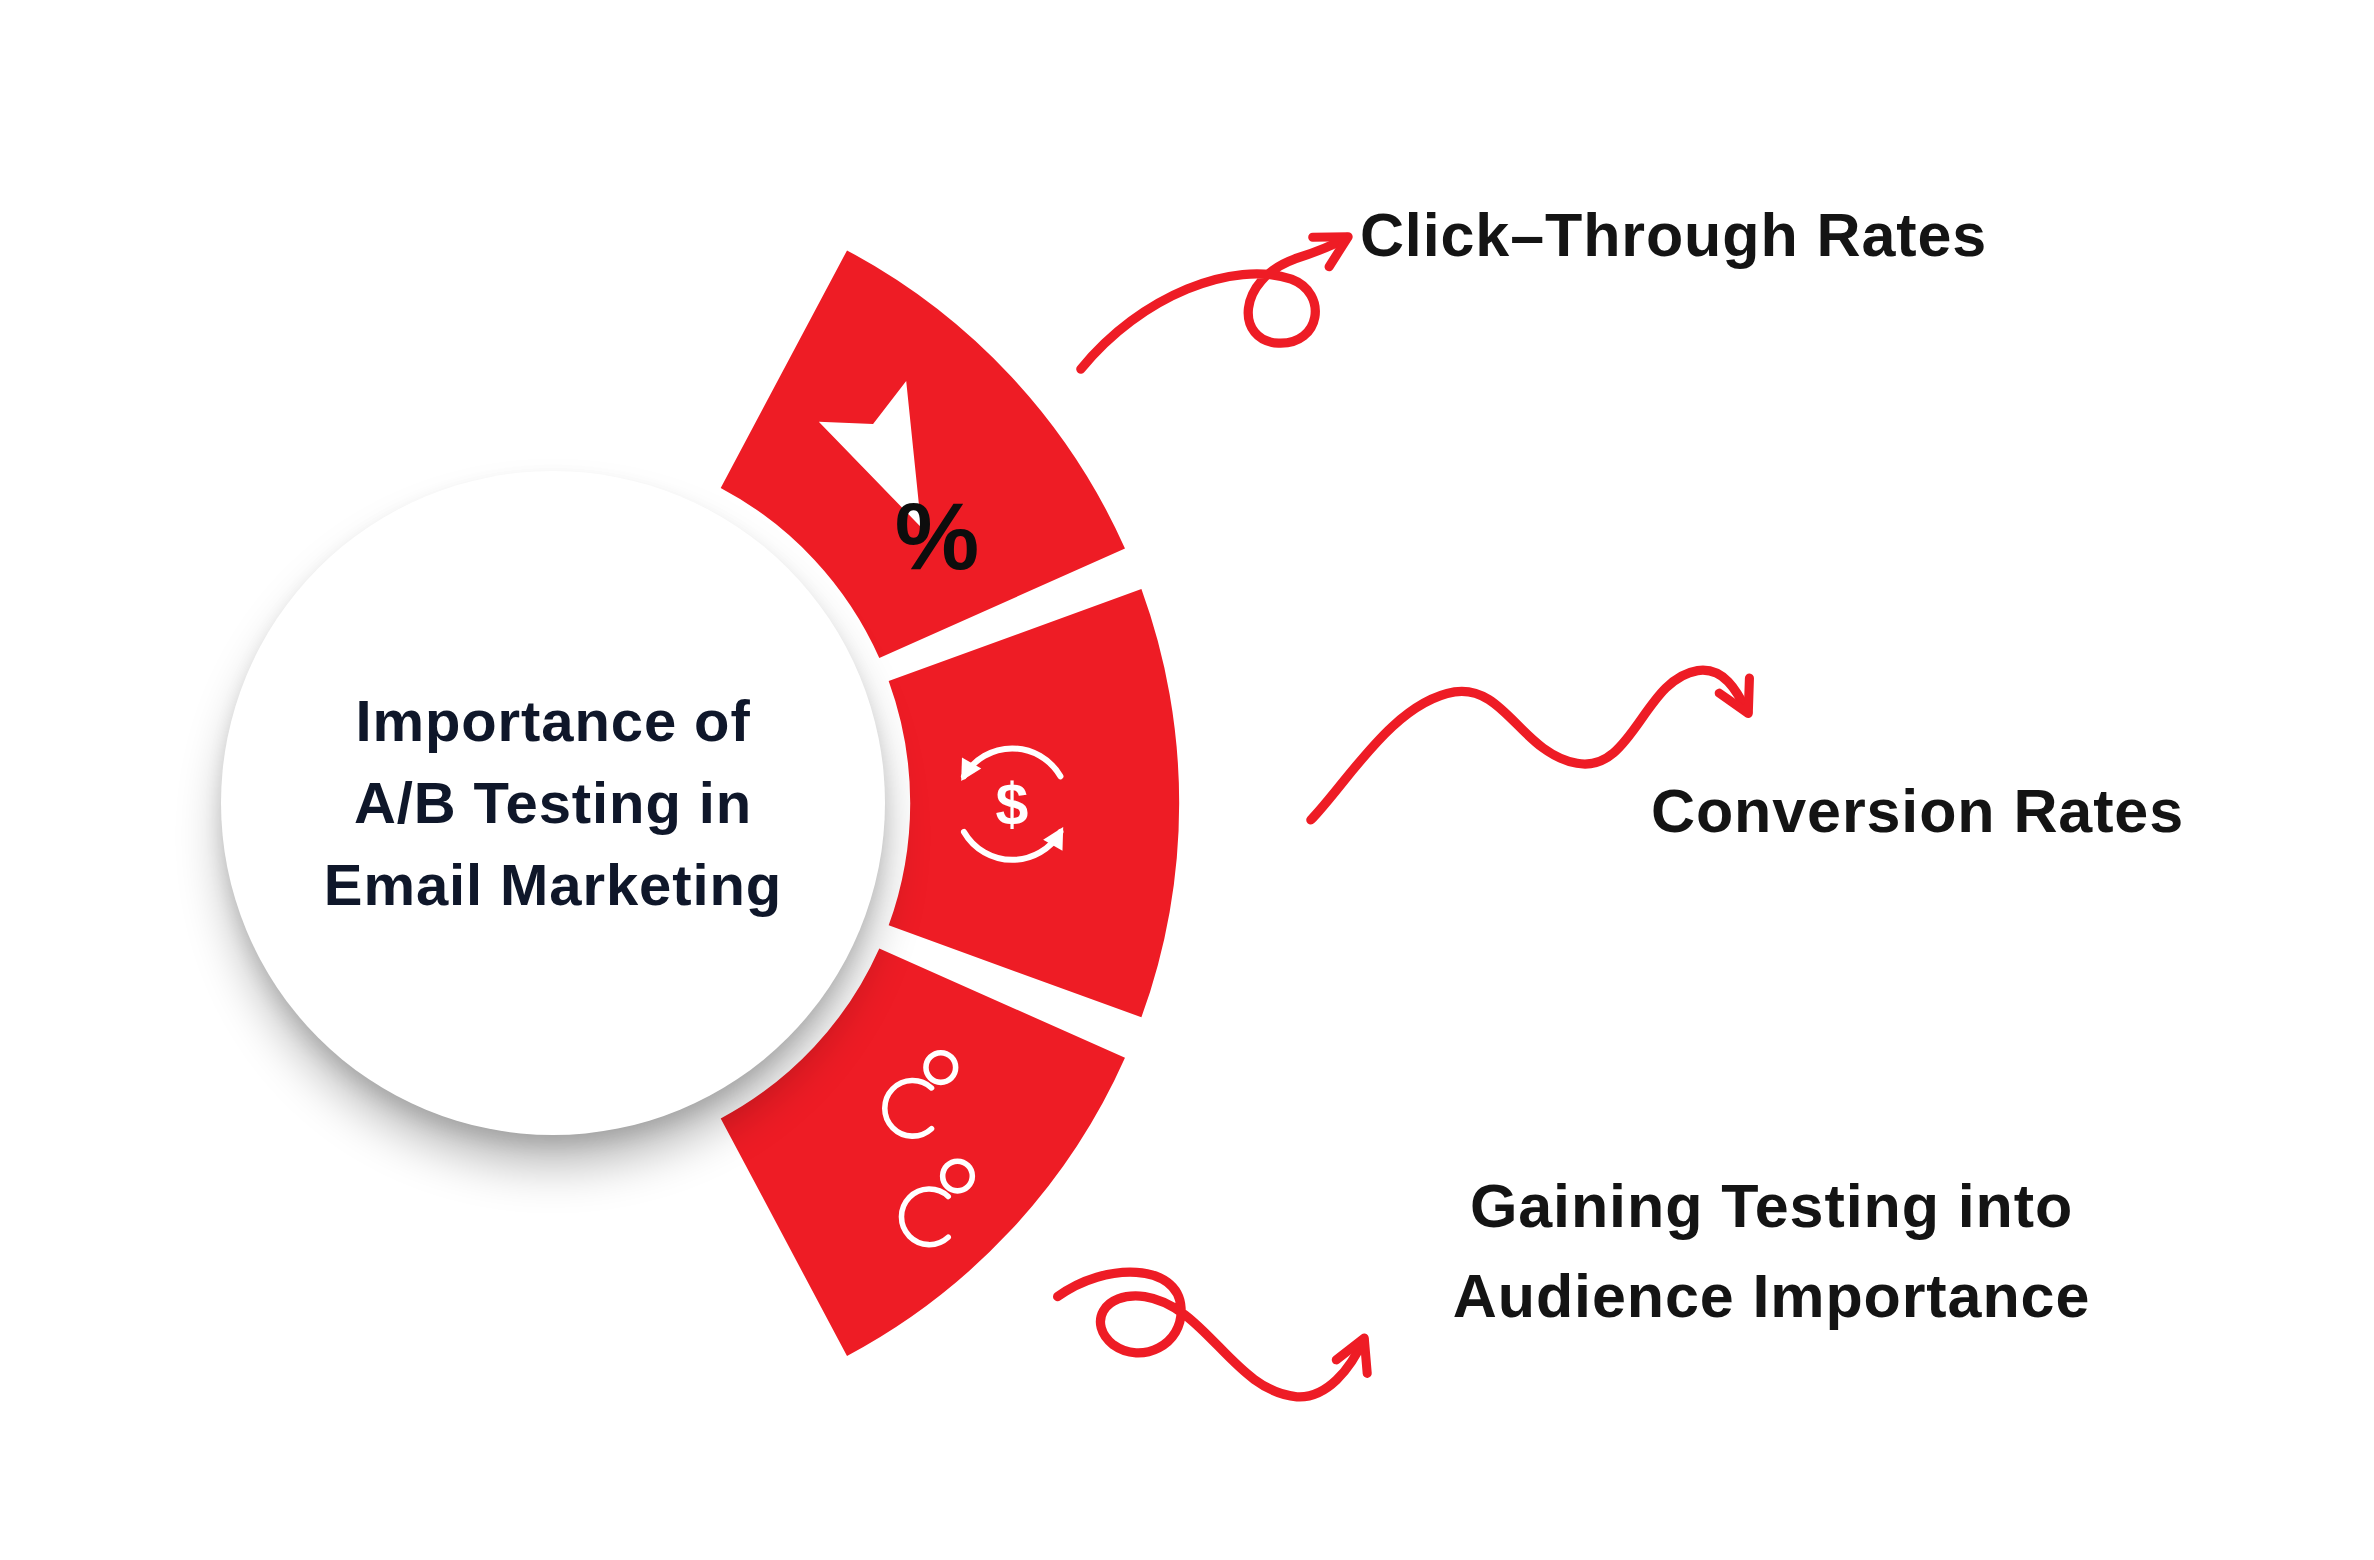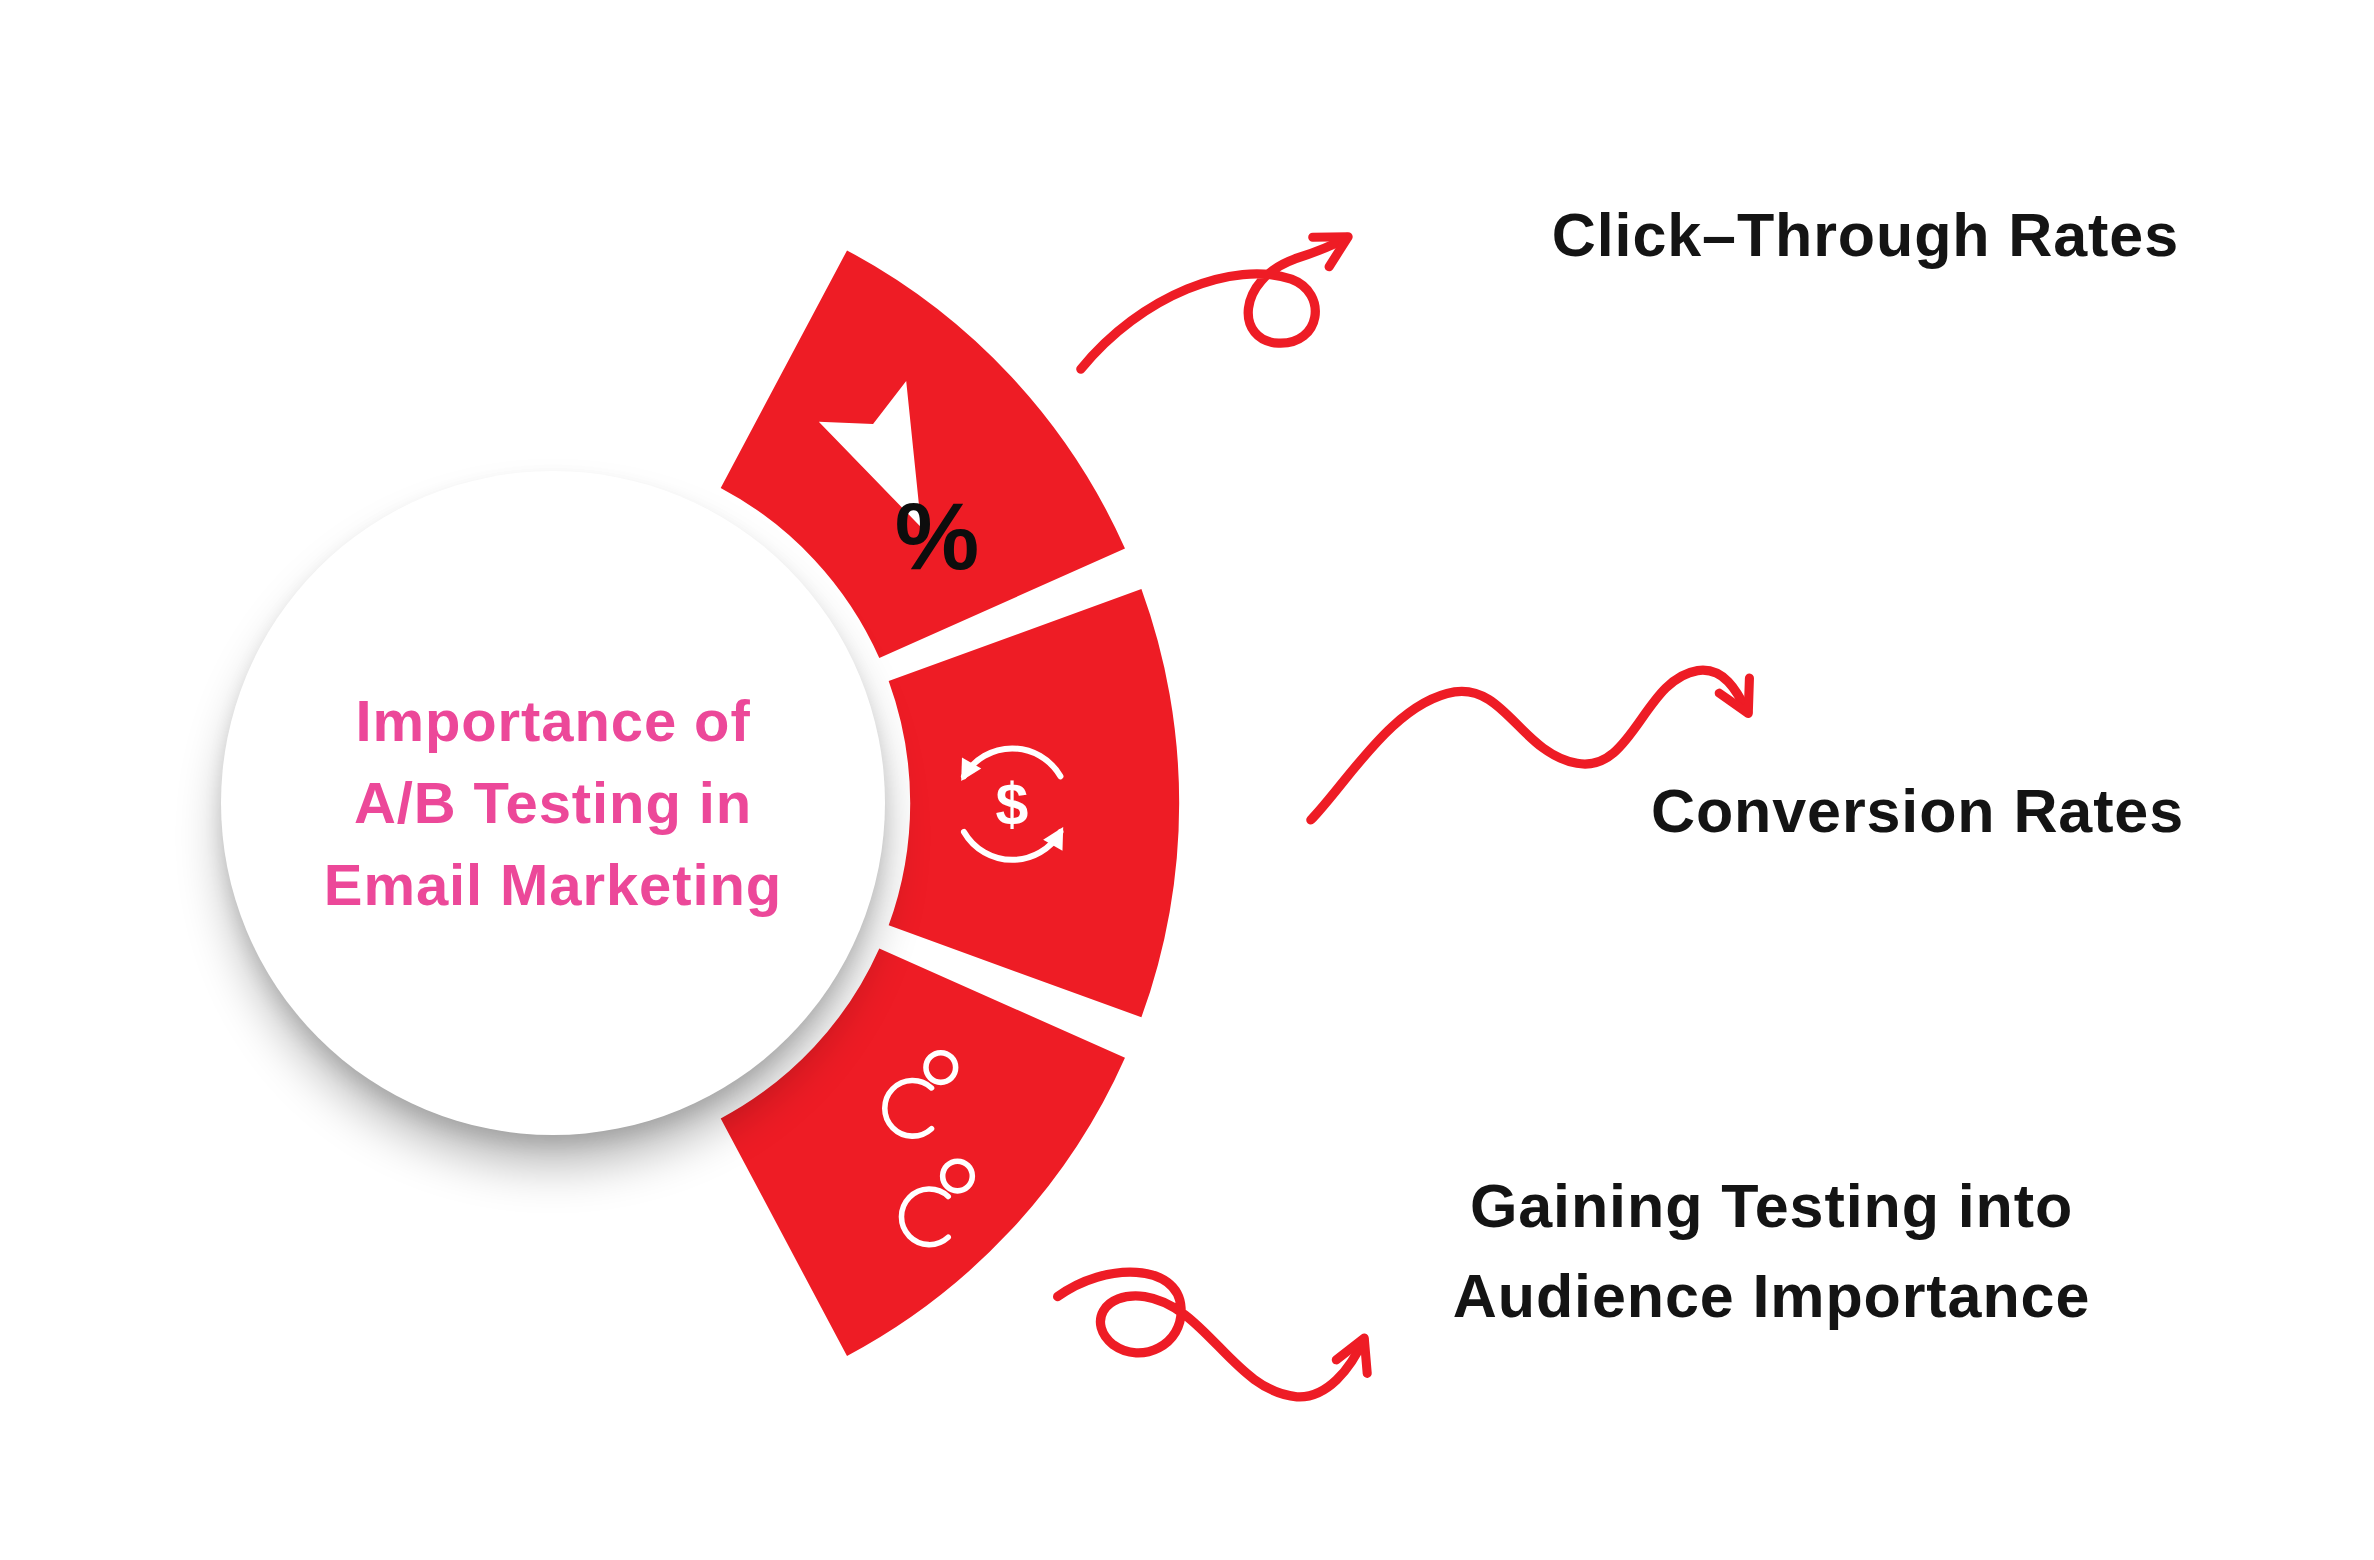--- a/index.html
+++ b/index.html
@@ -14,37 +14,37 @@
   .center-circle{
     position:absolute;left:221px;top:471px;width:664px;height:664px;
     border-radius:50%;
     background:#ffffff;
     box-shadow:0 33px 51px -7.4px rgba(0,0,0,0.33), 0 9.3px 18.6px rgba(0,0,0,0.10);
     display:flex;align-items:center;justify-content:center;
     z-index:3;
   }
   .center-title{
     text-align:center;
-    color:#ec4899;
+    color:#0f172a;
     font-weight:700;
     font-size:58px;
     line-height:82px;
     letter-spacing:0.9px;
   }
   .label{
     position:absolute;
     color:#141414;
     font-weight:700;
     text-align:center;
     font-size:61px;
     line-height:90px;
     letter-spacing:0.9px;
     z-index:2;
   }
-  .label-click{left:1344px;top:190px;width:835px;text-align:right;}
+  .label-click{left:1256px;top:190px;width:835px;}
   .label-conversion{left:1537px;top:766px;width:761px;}
   .label-insights{left:1317px;top:1161px;width:909px;}
   .symbol{
     position:absolute;
     transform:translate(-50%,-50%);
     font-weight:700;
     z-index:2;
   }
   .percent{left:937px;top:536px;font-size:95px;color:#0d0d0d;}
   .dollar{left:1012px;top:805px;font-size:59px;color:#ffffff;}

